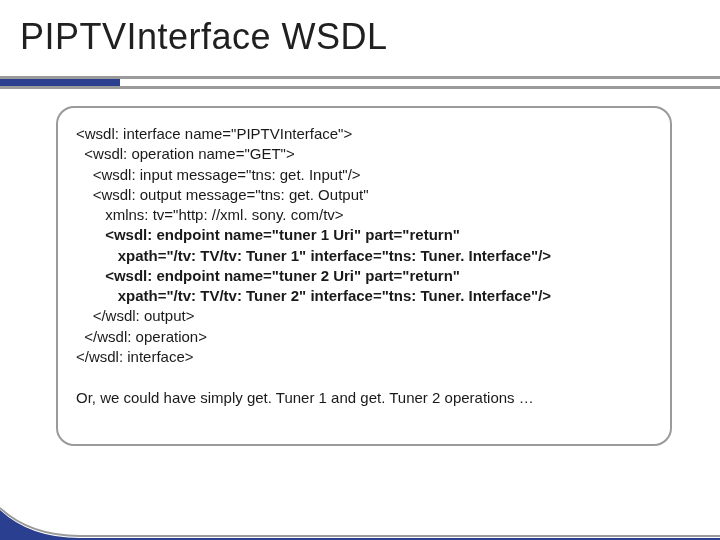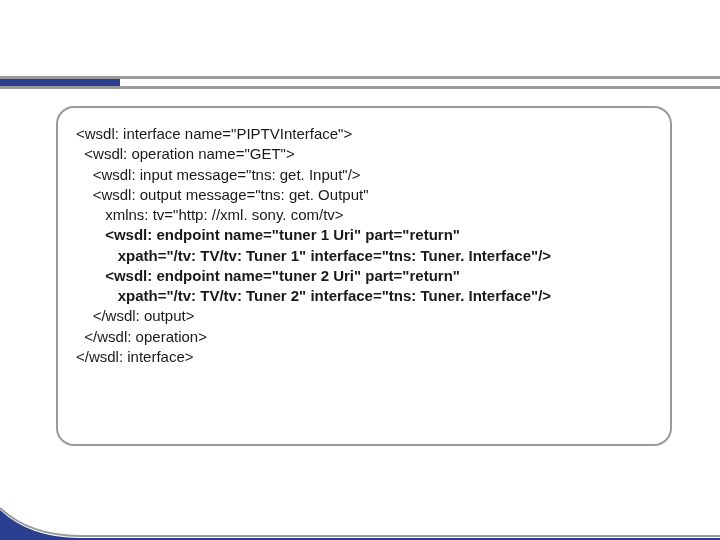--- a/index.html
+++ b/index.html
@@ -78,40 +78,42 @@
     width: 720px;
     height: 40px;
     pointer-events: none;
   }
 </style>
 </head>
 <body>
 
 <div class="slide">
 
+  <div class="title">PIPTVInterface WSDL</div>
 
   <div class="rule">
     <div class="gray-top"></div>
     <div class="blue-seg"></div>
     <div class="gray-bottom"></div>
   </div>
 
   <div class="content-box">
     <div class="code"><span>&lt;wsdl: interface name="PIPTVInterface"&gt;</span>
 <span>  &lt;wsdl: operation name="GET"&gt;</span>
 <span>    &lt;wsdl: input message="tns: get. Input"/&gt;</span>
 <span>    &lt;wsdl: output message="tns: get. Output"</span>
 <span>       xmlns: tv="http: //xml. sony. com/tv&gt;</span>
 <span class="bold">       &lt;wsdl: endpoint name="tuner 1 Uri" part="return"</span>
 <span class="bold">          xpath="/tv: TV/tv: Tuner 1" interface="tns: Tuner. Interface"/&gt;</span>
 <span class="bold">       &lt;wsdl: endpoint name="tuner 2 Uri" part="return"</span>
 <span class="bold">          xpath="/tv: TV/tv: Tuner 2" interface="tns: Tuner. Interface"/&gt;</span>
 <span>    &lt;/wsdl: output&gt;</span>
 <span>  &lt;/wsdl: operation&gt;</span>
 <span>&lt;/wsdl: interface&gt;</span></div>
+    <div class="footer-note">Or, we could have simply get. Tuner 1 and get. Tuner 2 operations …</div>
   </div>
 
   <svg class="bottom-accent" viewBox="0 0 720 40" preserveAspectRatio="none">
     <path d="M0,40 L0,10 Q30,38 80,38 L720,38 L720,40 Z" fill="#2a3f8f"></path>
     <path d="M0,8 Q30,36 80,36 L720,36" fill="none" stroke="#9a9a9a" stroke-width="2"></path>
   </svg>
 
 </div>
 
 </body></html>

